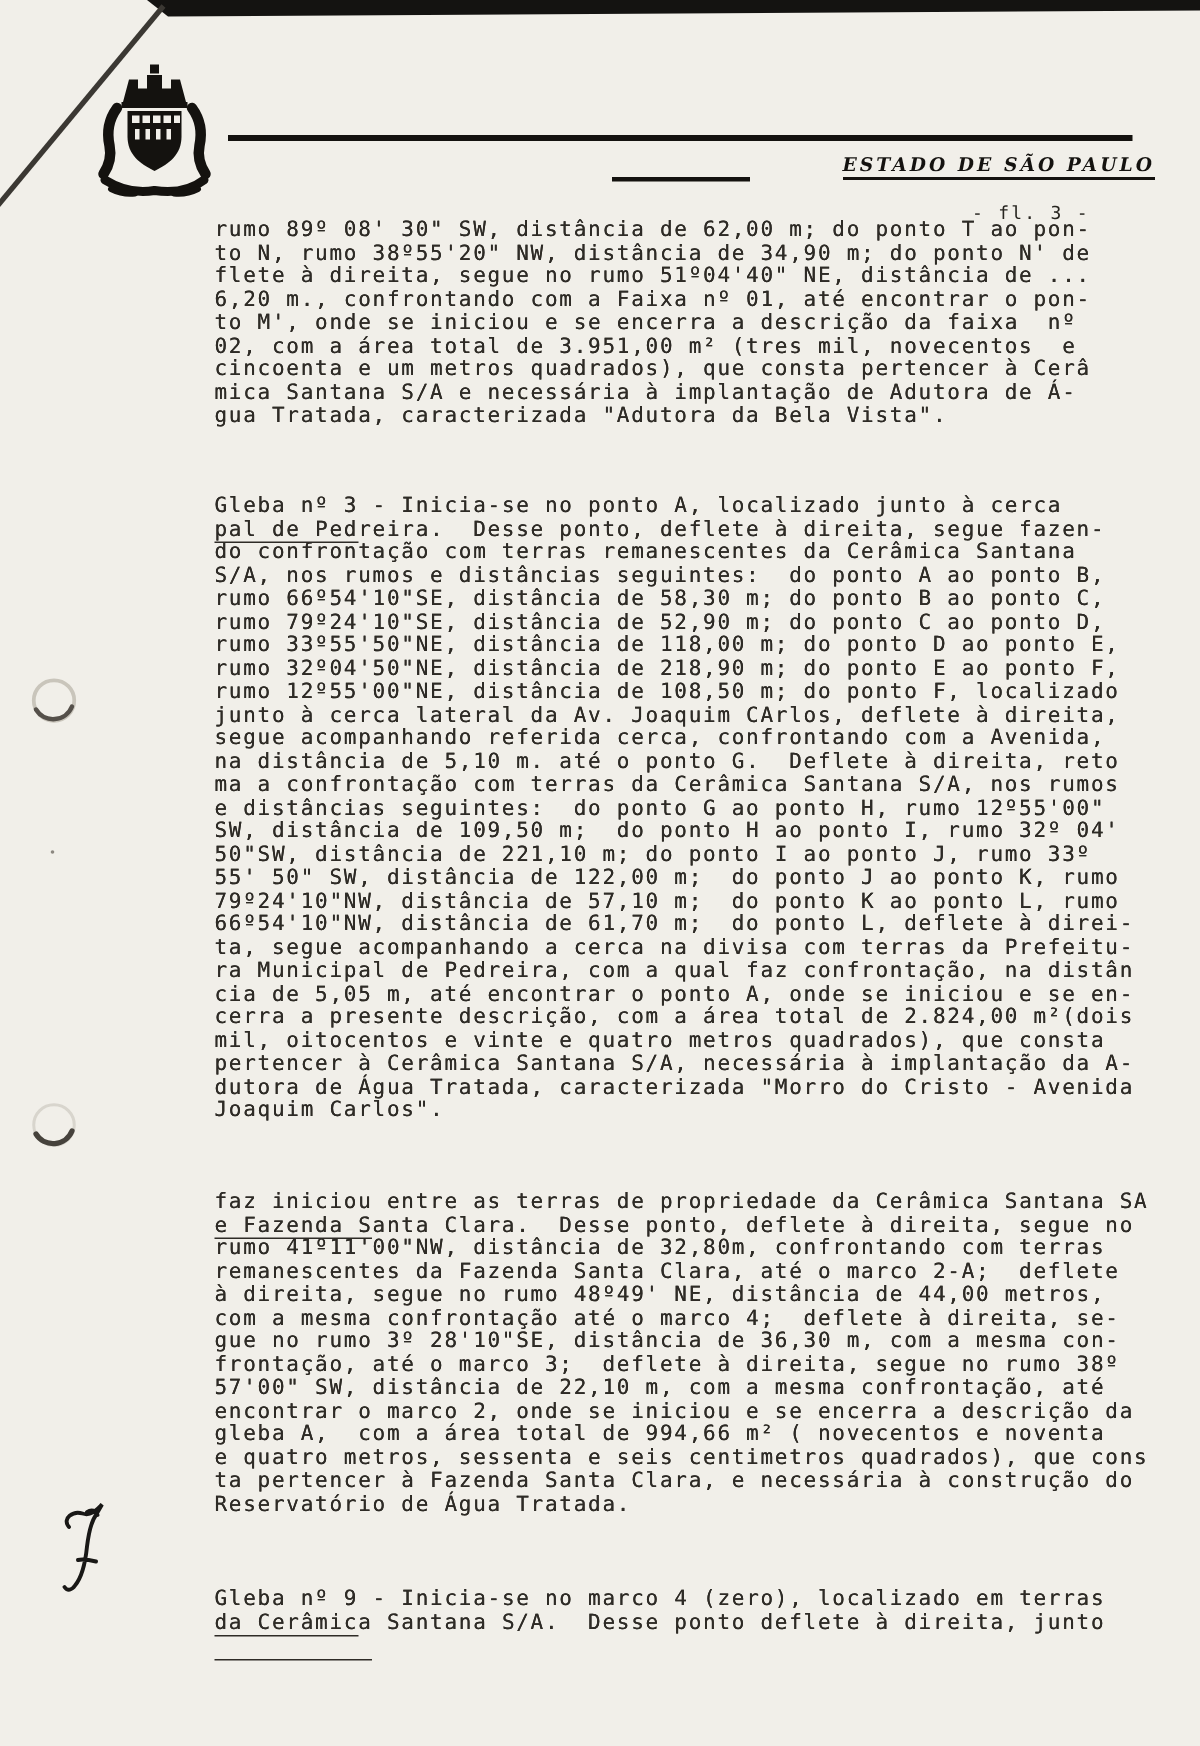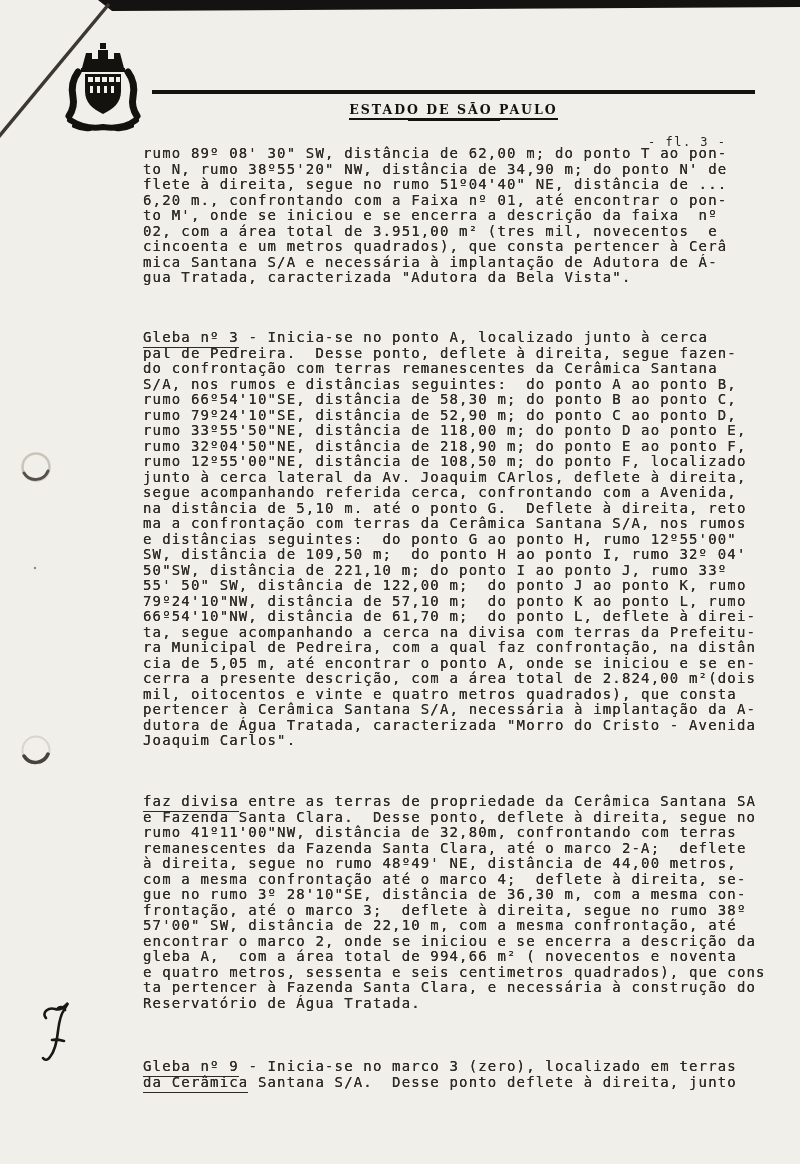--- a/index.html
+++ b/index.html
@@ -10,40 +10,40 @@
   }
   
   .crest{position:absolute;left:58px;top:42px;width:90px;height:90px;}
   .org-title{
     position:absolute;left:152px;top:50px;width:620px;
     font-family:"DejaVu Serif","Liberation Serif",serif;
     font-weight:700;font-size:30px;letter-spacing:.5px;color:#14120f;
     white-space:nowrap;
   }
   .title-rule{position:absolute;left:152px;top:90px;width:603px;height:4px;background:#14120f;}
-  .subtitle-wrap{position:absolute;left:152px;top:99px;width:603px;text-align:center;}
+  .subtitle-wrap{position:absolute;left:167px;top:99px;width:603px;text-align:right;font-style:italic;}
   .subtitle{
     display:inline-block;
     font-family:"DejaVu Serif","Liberation Serif",serif;
     font-weight:700;font-size:12.5px;letter-spacing:2px;color:#14120f;
     border-bottom:2px solid #14120f;padding-bottom:1px;white-space:nowrap;
   }
   .subtitle-rule2{position:absolute;left:408px;top:118px;width:92px;height:2.5px;background:#14120f;}
   .folio{
     position:absolute;left:648px;top:103px;
     font-size:12px;letter-spacing:1.5px;color:#26241f;white-space:nowrap;margin-top:32px;
   }
   
   .tw{
     position:absolute;left:143px;width:640px;
     font-size:14px;line-height:15.5px;letter-spacing:1.15px;
     color:#2e2b26;text-shadow:0 0 .4px #2e2b26;
   }
   .tw .lines,.tw .line{white-space:pre;margin:0;font:inherit;letter-spacing:inherit;}
-  .u{border-bottom:1.6px solid #2e2b26;padding-bottom:2px;}
+  .u{border-bottom:1.6px solid #2e2b26;padding-bottom:16px;}
   .p1{top:146px;}
   .g3{top:330px;}
   .g4{top:794px;}
   .g5{top:1059px;}
   .artifacts{position:absolute;left:0;top:0;pointer-events:none;}
 </style>
 </head>
 <body>
 
 <div class="page">
@@ -119,38 +119,38 @@
 ra Municipal de Pedreira, com a qual faz confrontação, na distân
 cia de 5,05 m, até encontrar o ponto A, onde se iniciou e se en-
 cerra a presente descrição, com a área total de 2.824,00 m²(dois
 mil, oitocentos e vinte e quatro metros quadrados), que consta
 pertencer à Cerâmica Santana S/A, necessária à implantação da A-
 dutora de Água Tratada, caracterizada "Morro do Cristo - Avenida
 Joaquim Carlos".</div>
   </div>
 
   <div class="tw g4">
-    <div class="line"><span class="u">faz divisa</span><span> entre as terras de propriedade da Cerâmica Santana SA</span></div>
+    <div class="line"><span class="u">faz iniciou</span><span> entre as terras de propriedade da Cerâmica Santana SA</span></div>
     <div class="lines">e Fazenda Santa Clara.  Desse ponto, deflete à direita, segue no
 rumo 41º11'00"NW, distância de 32,80m, confrontando com terras
 remanescentes da Fazenda Santa Clara, até o marco 2-A;  deflete
 à direita, segue no rumo 48º49' NE, distância de 44,00 metros,
 com a mesma confrontação até o marco 4;  deflete à direita, se-
 gue no rumo 3º 28'10"SE, distância de 36,30 m, com a mesma con-
 frontação, até o marco 3;  deflete à direita, segue no rumo 38º
 57'00" SW, distância de 22,10 m, com a mesma confrontação, até
 encontrar o marco 2, onde se iniciou e se encerra a descrição da
 gleba A,  com a área total de 994,66 m² ( novecentos e noventa
 e quatro metros, sessenta e seis centimetros quadrados), que cons
 ta pertencer à Fazenda Santa Clara, e necessária à construção do
 Reservatório de Água Tratada.</div>
   </div>
 
   <div class="tw g5">
-    <div class="line"><span class="u">Gleba nº 9</span><span> - Inicia-se no marco 3 (zero), localizado em terras</span></div>
+    <div class="line"><span class="u">Gleba nº 9</span><span> - Inicia-se no marco 4 (zero), localizado em terras</span></div>
     <div class="line"><span class="u">da Cerâmica</span><span> Santana S/A.  Desse ponto deflete à direita, junto</span></div>
   </div>
 
   <svg class="artifacts" width="800" height="1164" viewBox="0 0 800 1164">
     <polygon points="98,0 800,0 800,7 112,11" fill="#141311"></polygon>
     <line x1="109" y1="4" x2="-4" y2="140" stroke="#3b3833" stroke-width="3.5"></line>
     <g>
       <circle cx="36" cy="467" r="13.5" fill="none" stroke="#c9c5bb" stroke-width="2.5"></circle>
       <path d="M24,473 A13.5,13.5 0 0 0 48,471" fill="none" stroke="#55504a" stroke-width="3" stroke-linecap="round"></path>
     </g>

